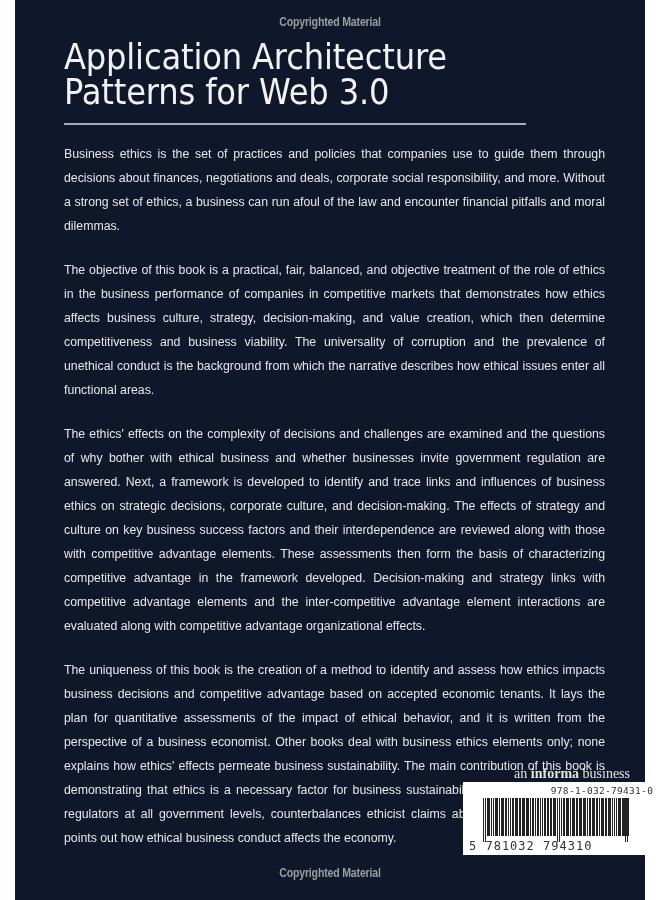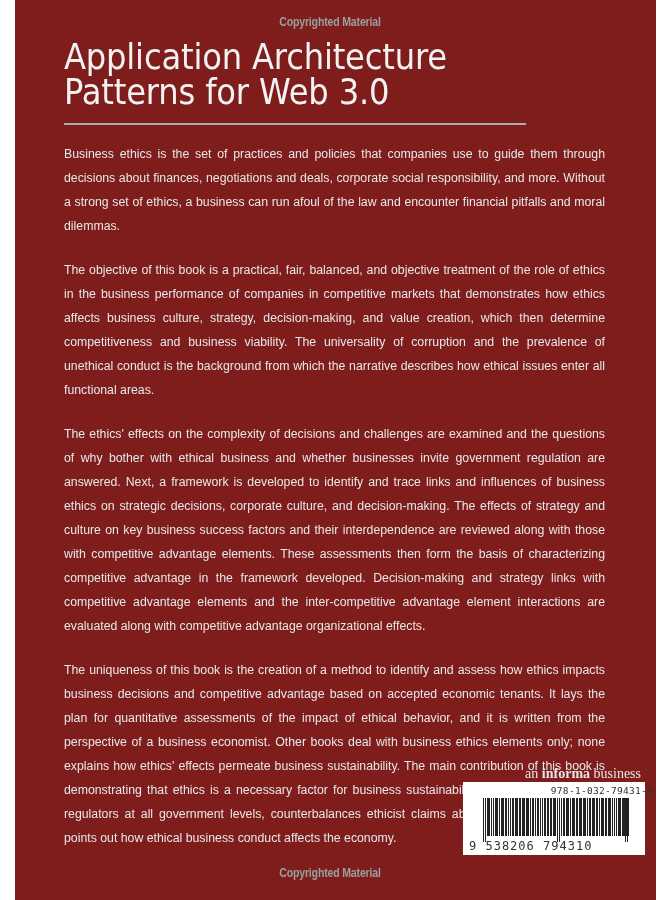--- a/index.html
+++ b/index.html
@@ -1,17 +1,17 @@
 <!DOCTYPE html>
 <html><head>
 <meta charset="utf-8">
 <style>
   html, body { margin:0; padding:0; background:#ffffff; }
   body { width:660px; height:900px; position:relative; overflow:hidden; font-family:"Liberation Sans", sans-serif; }
-  .cover { position:absolute; left:15px; top:0; width:630px; height:900px; background:#7f1d1d;padding-left:11px; }
+  .cover { position:absolute; left:15px; top:0; width:630px; height:900px; background:#0f172a; }
   .copyright { position:absolute; left:0; width:630px; text-align:center; color:#9a9f9f; font-size:12px; font-family:"Liberation Sans", sans-serif; font-weight:bold; letter-spacing:-0.2px; transform:scaleX(0.88); }
   .copyright.top { top:15px; }
   .copyright.bottom { top:866px; }
   .title { position:absolute; left:49px; top:40px; color:#f2f2f2; font-size:35px; line-height:35px; font-family:"DejaVu Sans", sans-serif; font-weight:normal; letter-spacing:-0.2px; transform:scaleX(0.92); transform-origin:left top; }
   .title div { white-space:nowrap; }
   .divider { position:absolute; left:49px; top:123px; width:462px; height:2px; background:#a8adad; }
   .body-text { position:absolute; left:49px; top:142px; width:541px; color:#e6e8e8; font-size:12.3px; line-height:24px; text-align:justify; }
   .body-text p { margin:0 0 20px 0; }
   .imprint-note { position:absolute; right:15px; top:766px; color:#e6e6e6; font-size:14px; font-family:Liberation Serif, serif; }
   .imprint-note b { font-weight:bold; }
@@ -97,17 +97,17 @@
         <rect x="127" y="0" width="3" height="38" fill="#222"></rect>
         <rect x="131" y="0" width="1" height="38" fill="#222"></rect>
         <rect x="133" y="0" width="1" height="38" fill="#222"></rect>
         <rect x="135" y="0" width="1" height="38" fill="#222"></rect>
         <rect x="137" y="0" width="3" height="38" fill="#222"></rect>
         <rect x="141" y="0" width="3" height="38" fill="#222"></rect>
         <rect x="145" y="0" width="3" height="38" fill="#222"></rect>
         <rect x="144" y="0" width="1" height="44" fill="#222"></rect>
         <rect x="146" y="0" width="1" height="44" fill="#222"></rect>
       </svg>
-    <div class="isbn-bottom">9 538206 794310</div>
+    <div class="isbn-bottom">5 781032 794310</div>
   </div>
 
   <div class="copyright bottom">Copyrighted Material</div>
 </div>
 
 </body></html>

